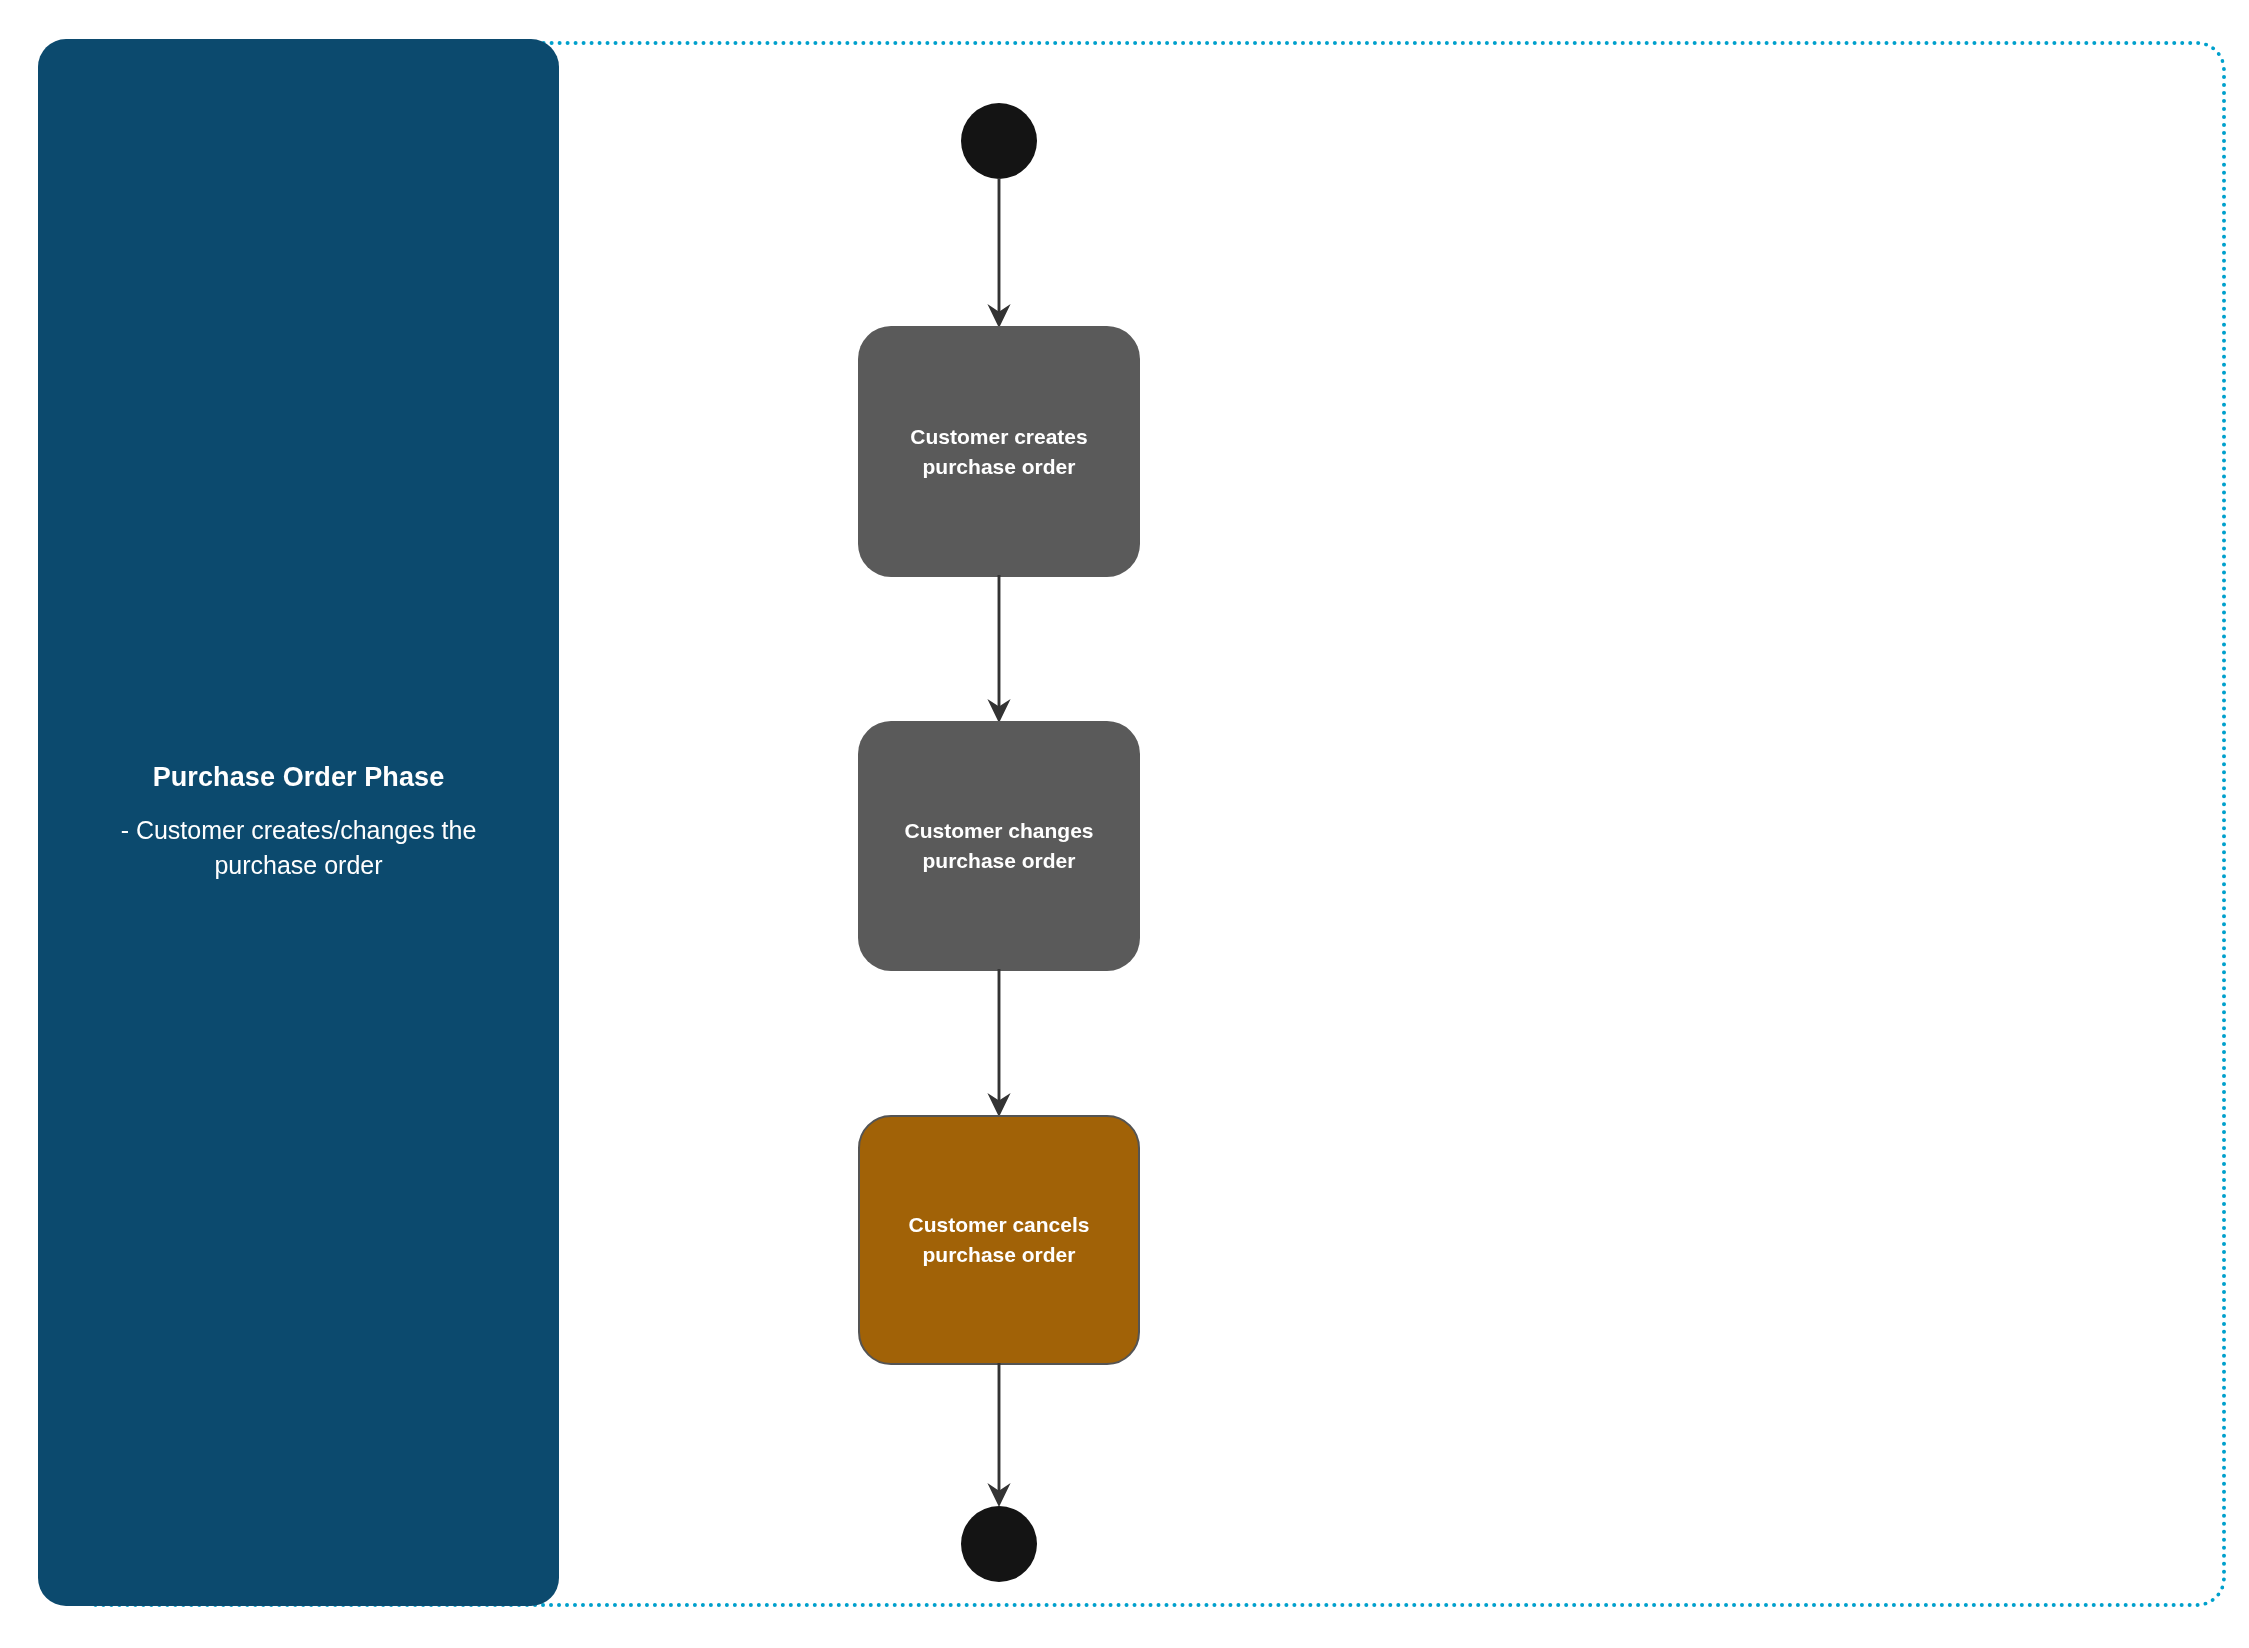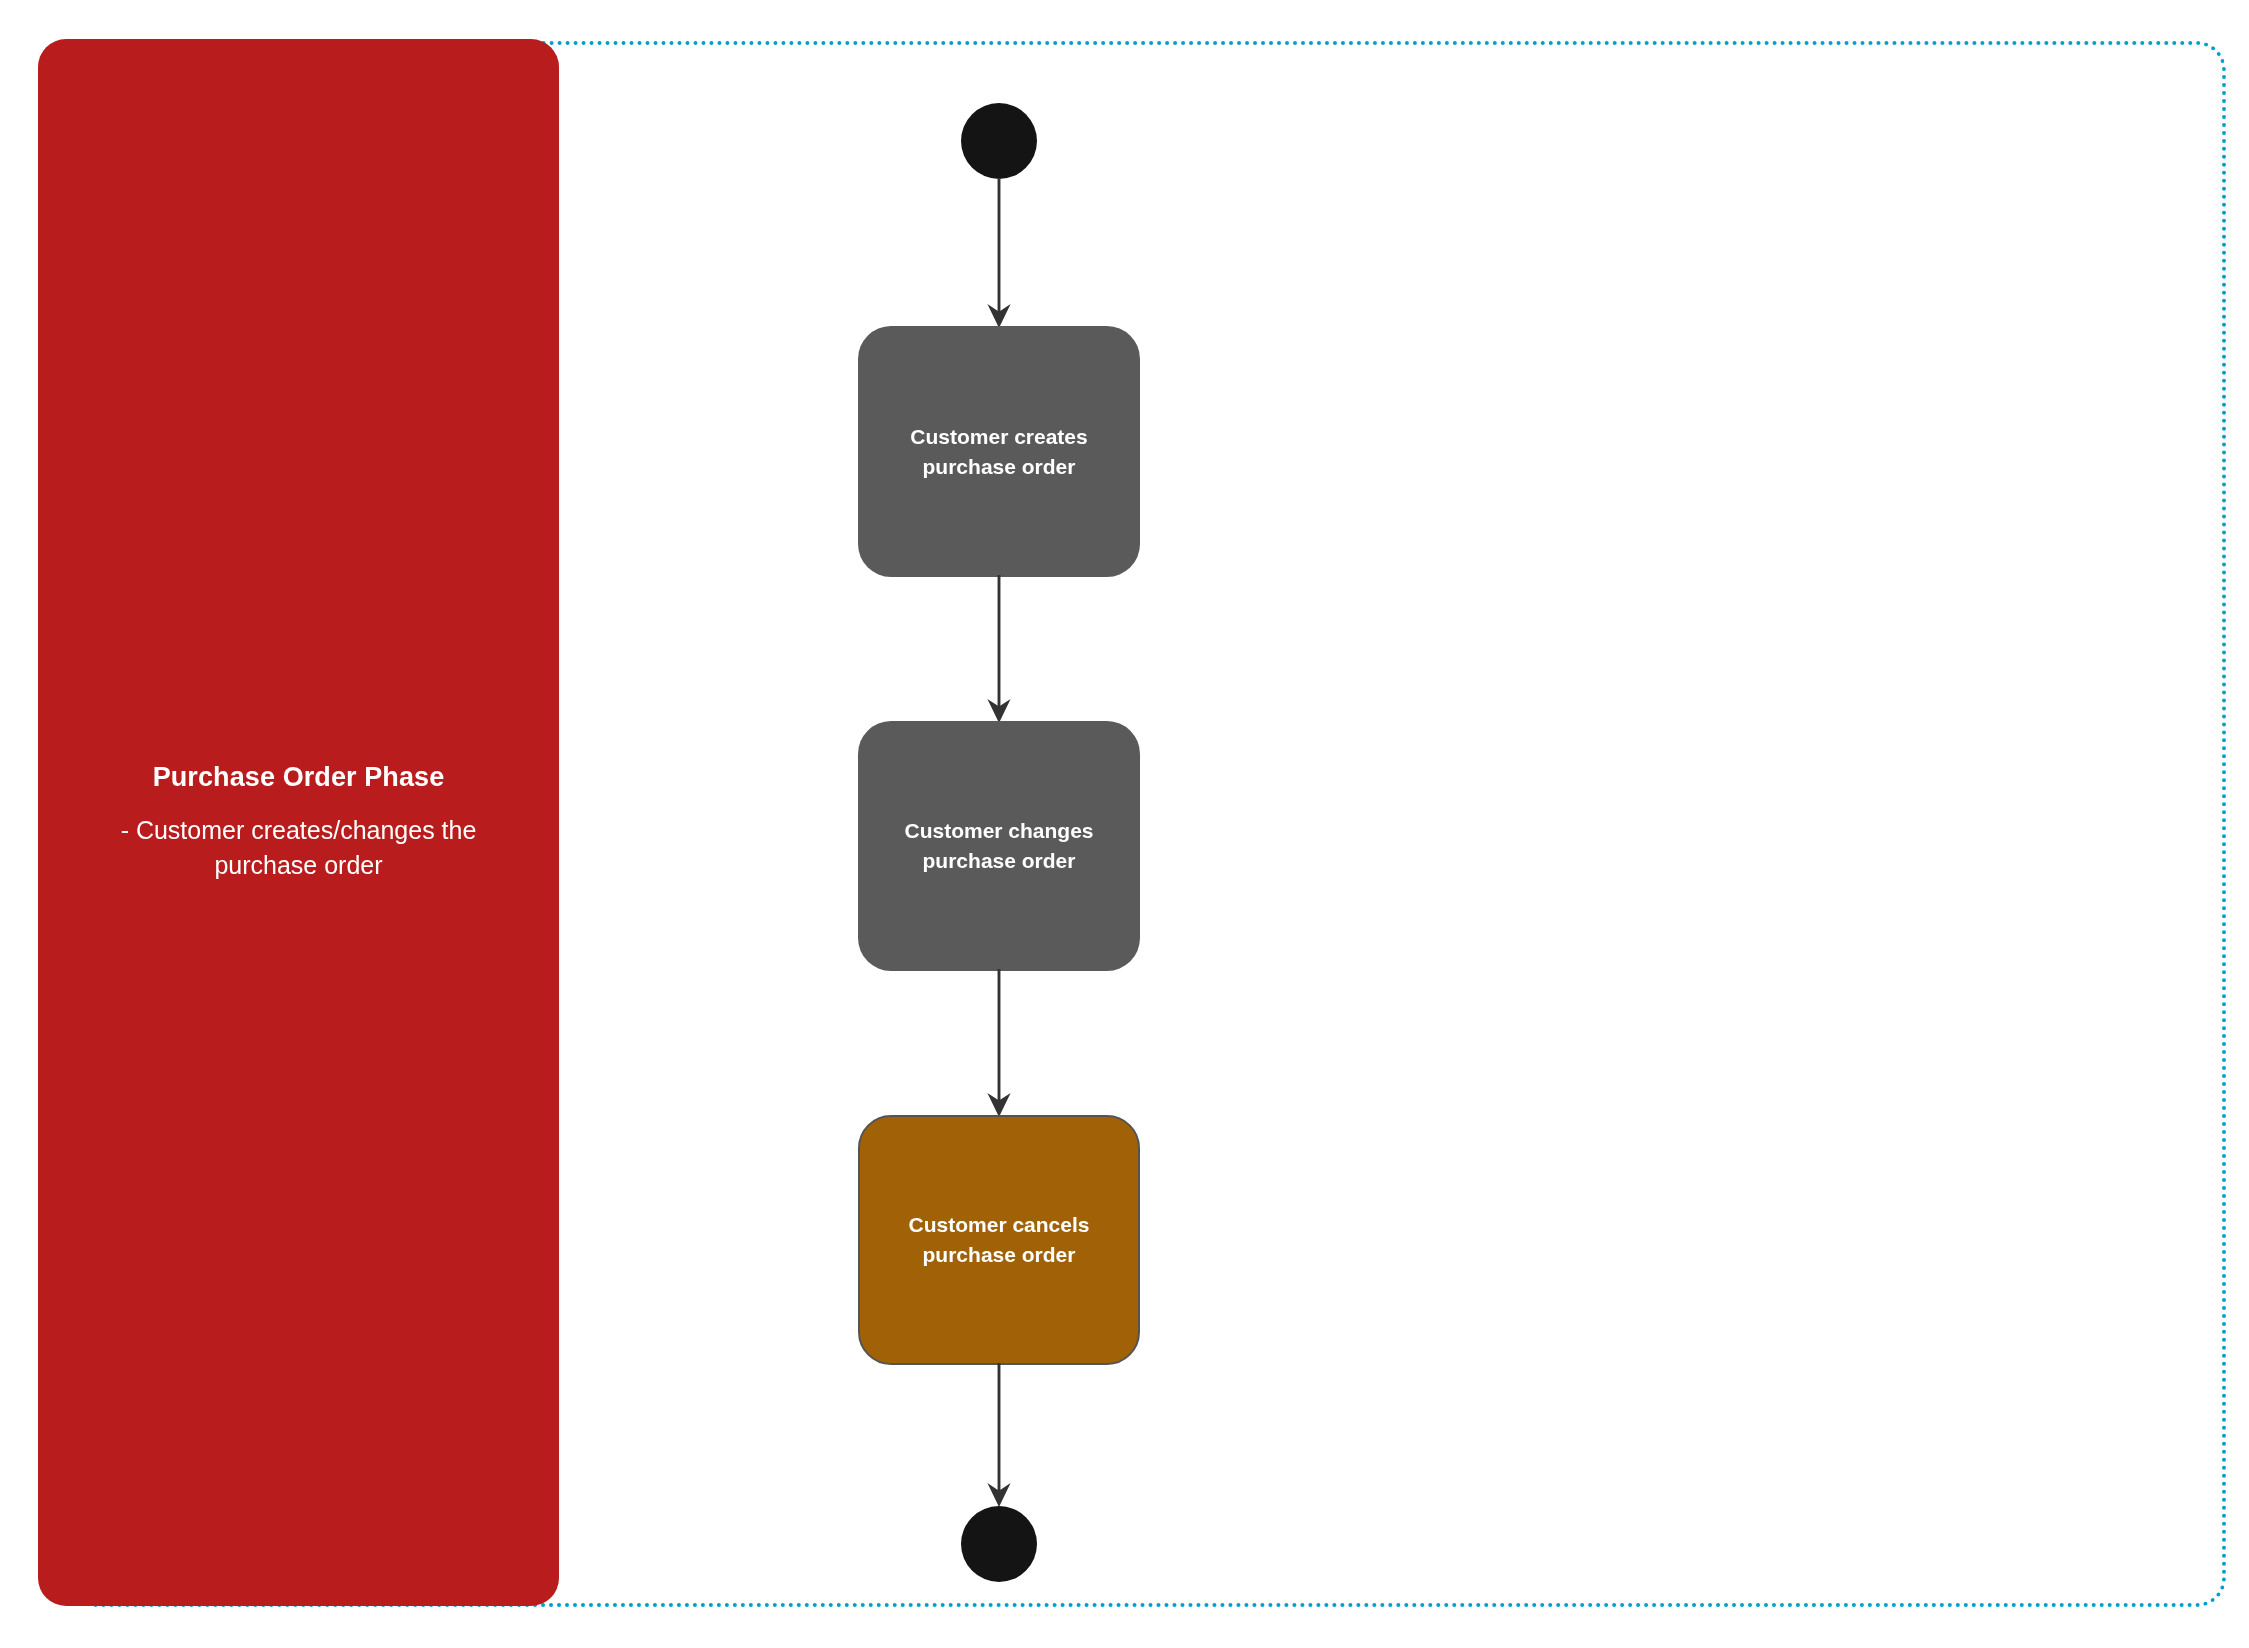--- a/index.html
+++ b/index.html
@@ -31,21 +31,21 @@
     background: transparent;
   }
 
   
   #phase-panel {
     position: absolute;
     left: 38px;
     top: 39px;
     width: 521px;
     height: 1567px;
-    background: #b91c1c;
+    background: #0c4a6e;
     border-radius: 28px;
     box-sizing: border-box;
     display: flex;
     flex-direction: column;
     align-items: center;
     justify-content: center;
     padding: 0 29px;
     box-sizing: border-box;
   }
   #phase-title {

